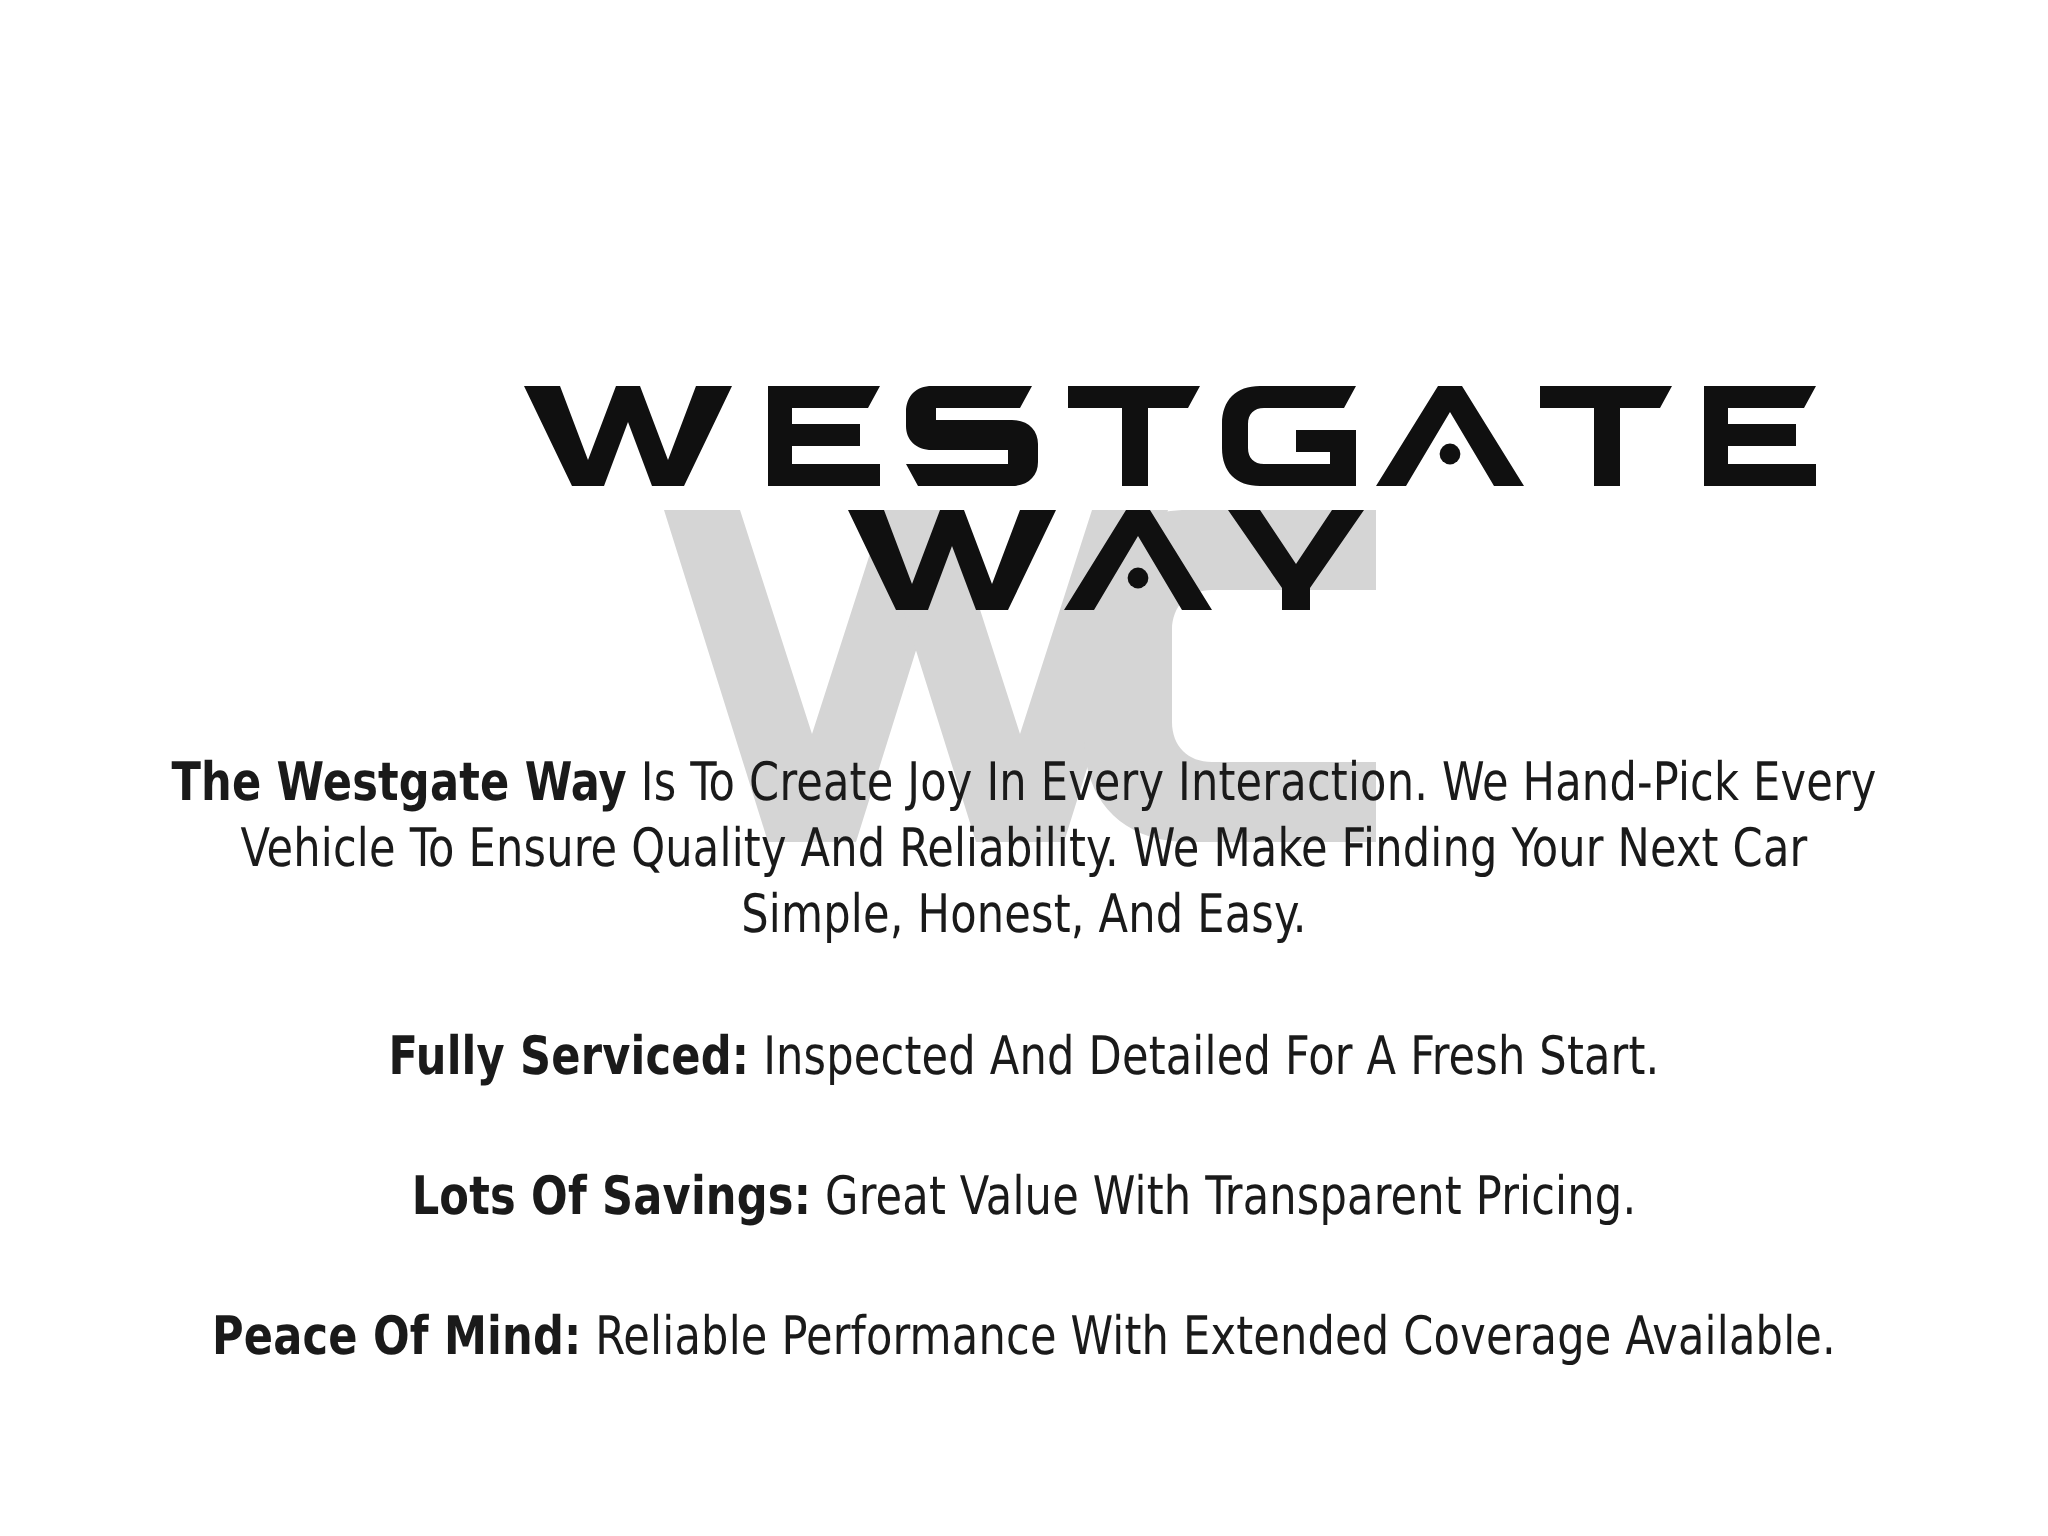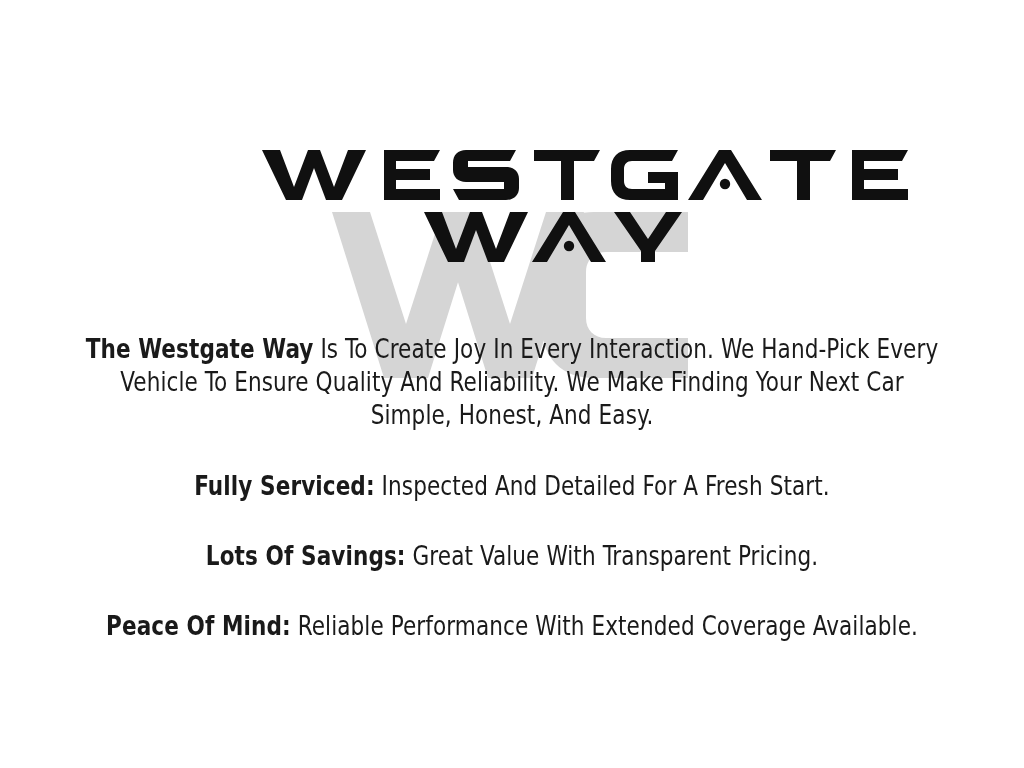--- a/index.html
+++ b/index.html
@@ -14,20 +14,21 @@
     overflow: hidden;
     font-family: "Liberation Sans", sans-serif;
     color: #231f20;
     position: relative;
   }
 
   #slide {
     position: absolute;
     inset: 0;
     background: #ffffff;
+    margin-top: 43px;
   }
 
   
   #logo-block {
     position: absolute;
     left: 0;
     top: 100px;
     width: 1024px;
     height: 190px;
   }

